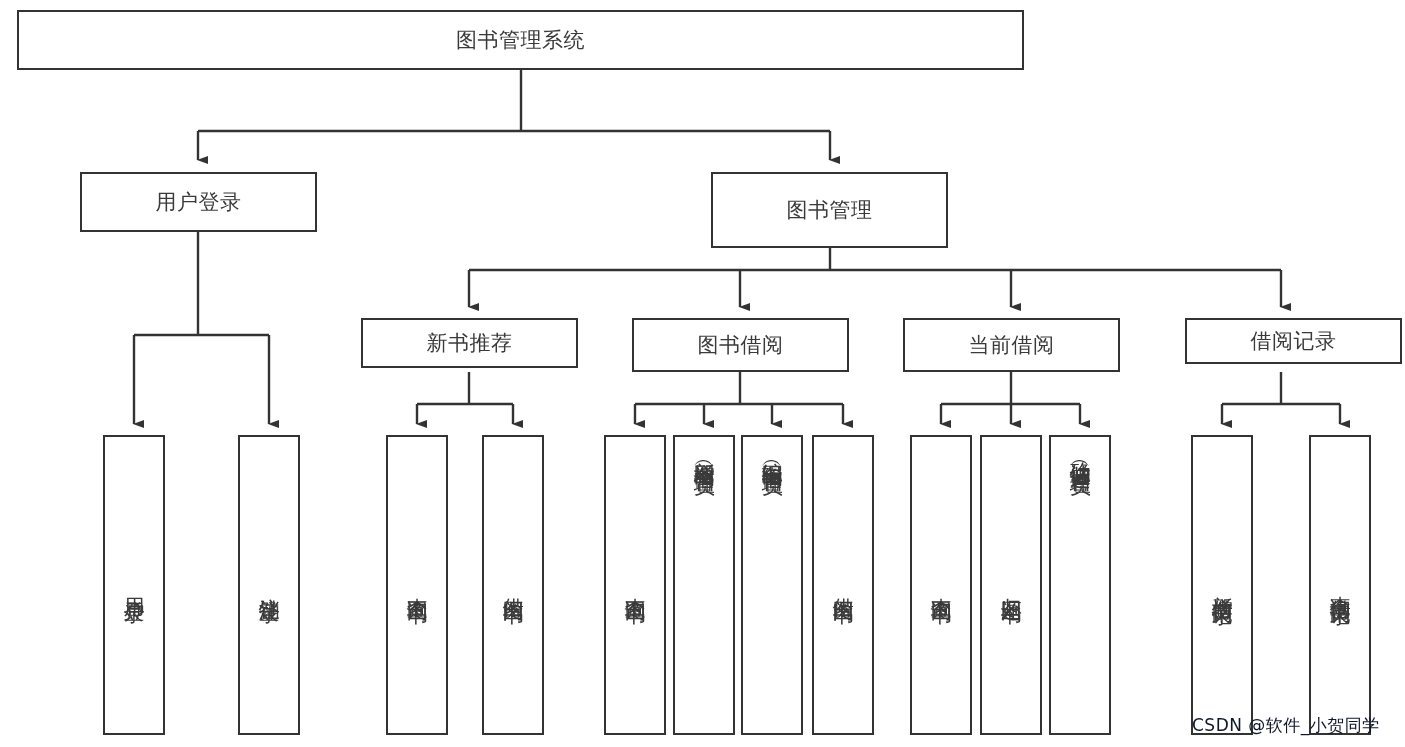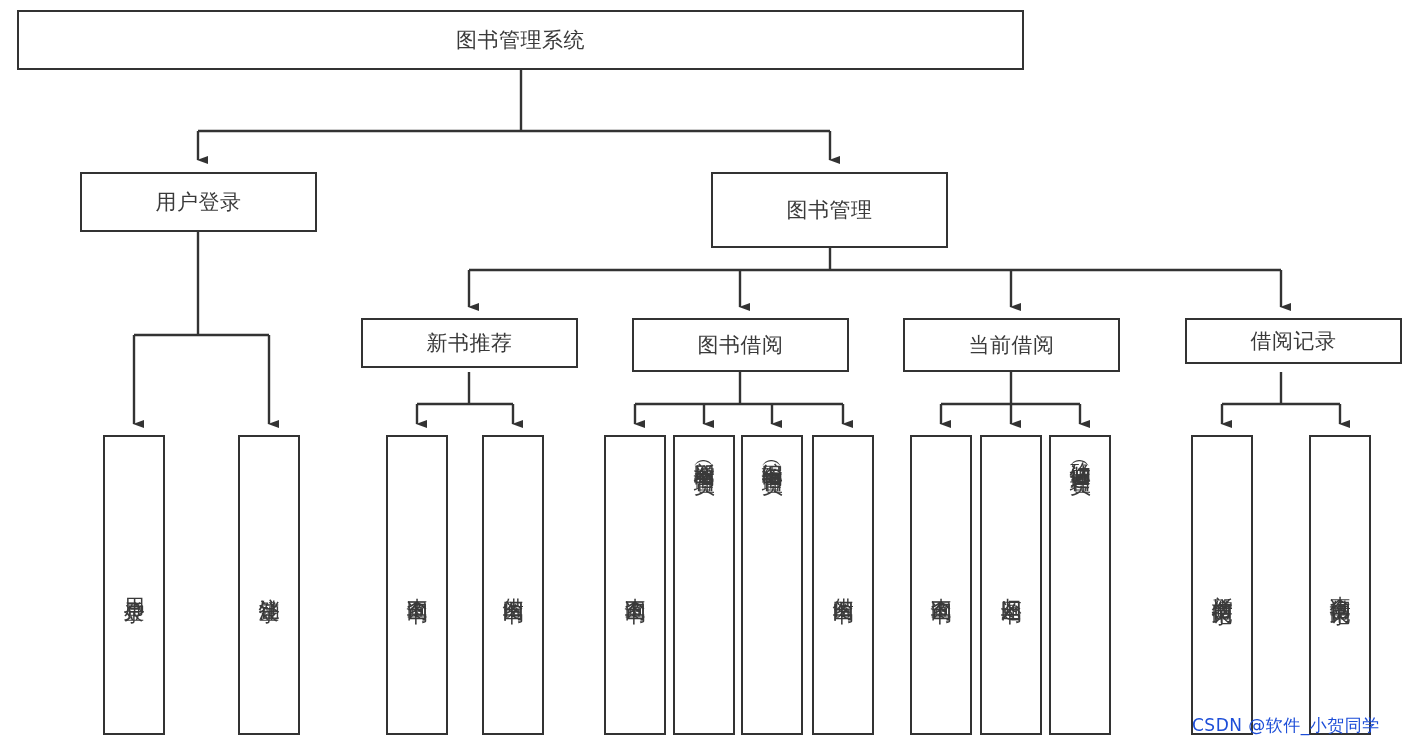--- a/index.html
+++ b/index.html
@@ -56,21 +56,21 @@
     white-space: nowrap;
   }
   
   .node.vertical.mid {
     align-items: center;
     padding-top: 0;
   }
   .watermark {
     position: absolute;
     font-size: 17px;
-    color: #1d4ed8;
+    color: #0f172a;
     letter-spacing: 0.5px;
     white-space: nowrap;
     font-family: "DejaVu Sans", "Liberation Sans", sans-serif;
   }
 </style>
 </head>
 <body>
 
 <div id="canvas">
 

